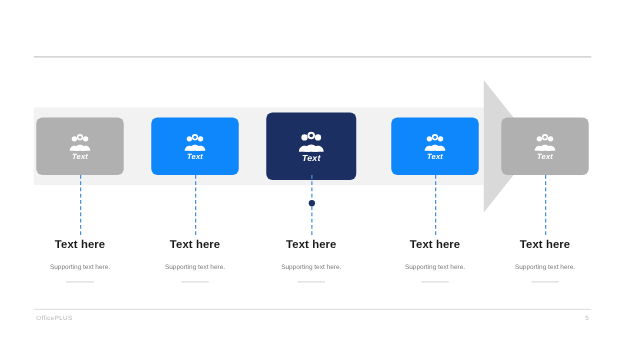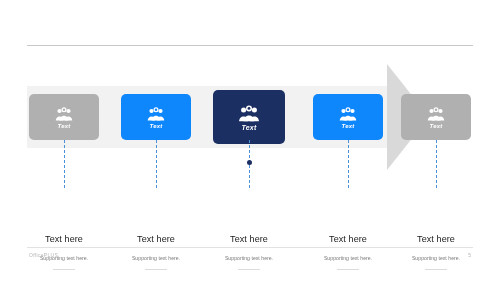--- a/index.html
+++ b/index.html
@@ -97,24 +97,23 @@
 
   
   .bitem {
     position: absolute;
     top: 190px;
     width: 96px;
     text-align: center;
   }
   .bitem .btitle {
     font-size: 9px;
-    font-weight: normal;
+    font-weight: bold;
     color: #1a1a1a;
     letter-spacing: 0.1px;
-    margin-top: 44px;
   }
   .bitem .bdesc {
     margin-top: 11px;
     font-size: 5.2px;
     color: #7a7a7a;
     line-height: 1.5;
   }
   .bitem .brule {
     margin: 6px auto 0 auto;
     width: 22px;

